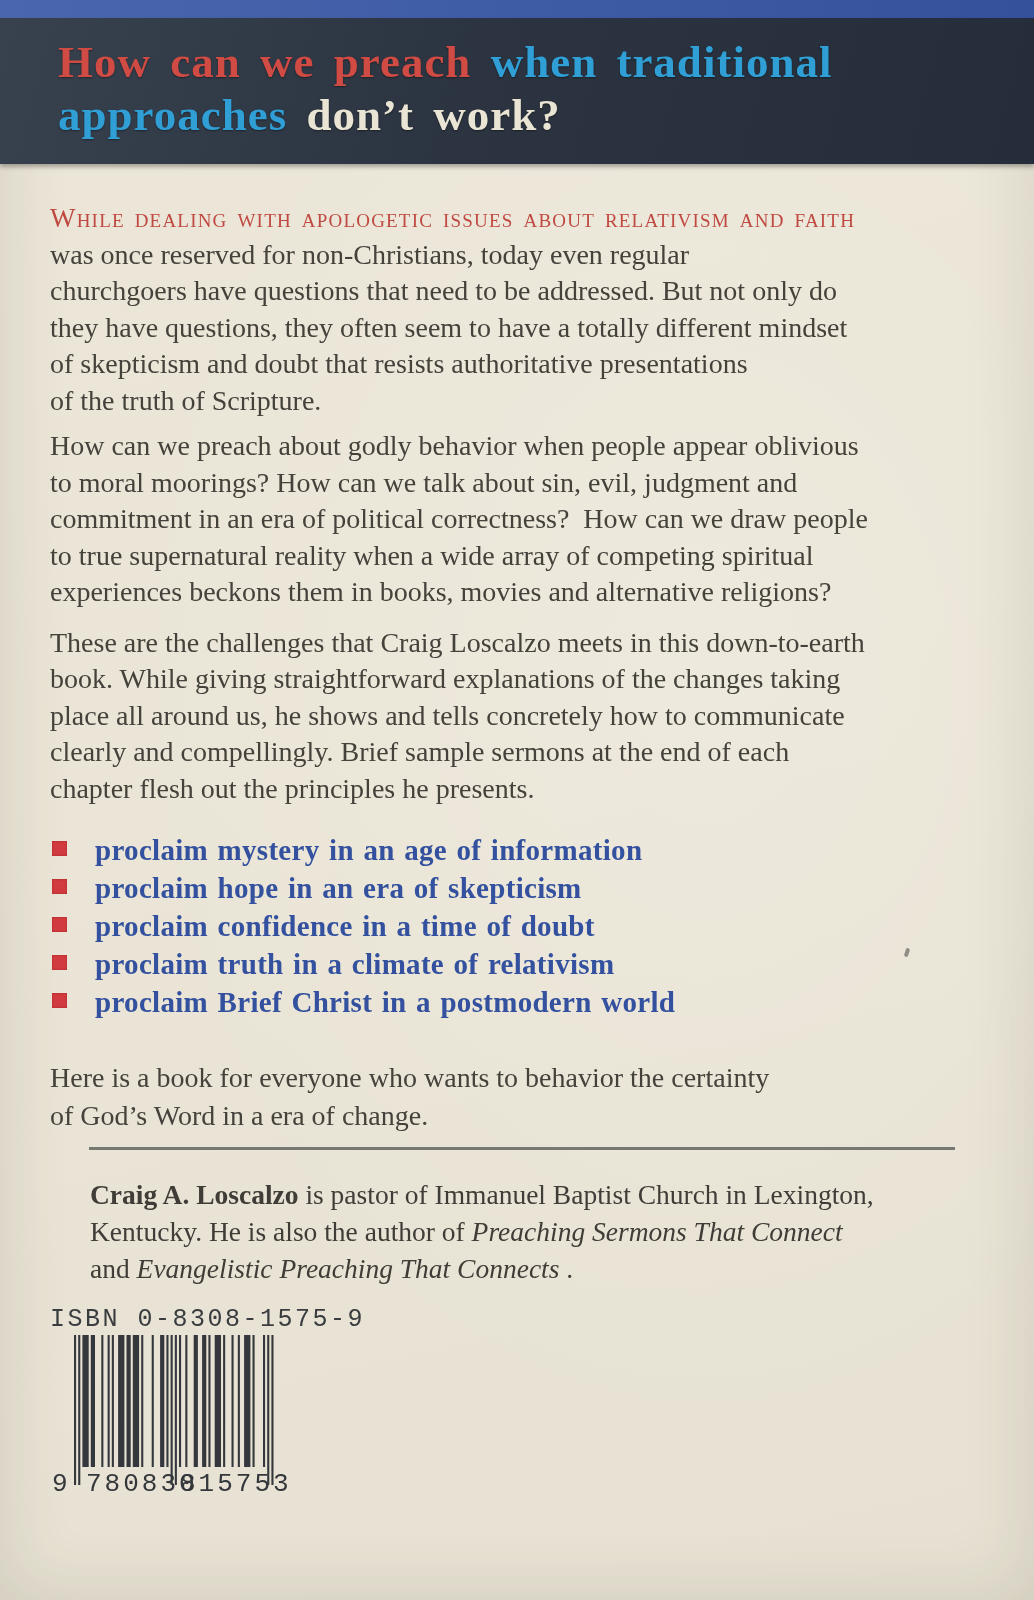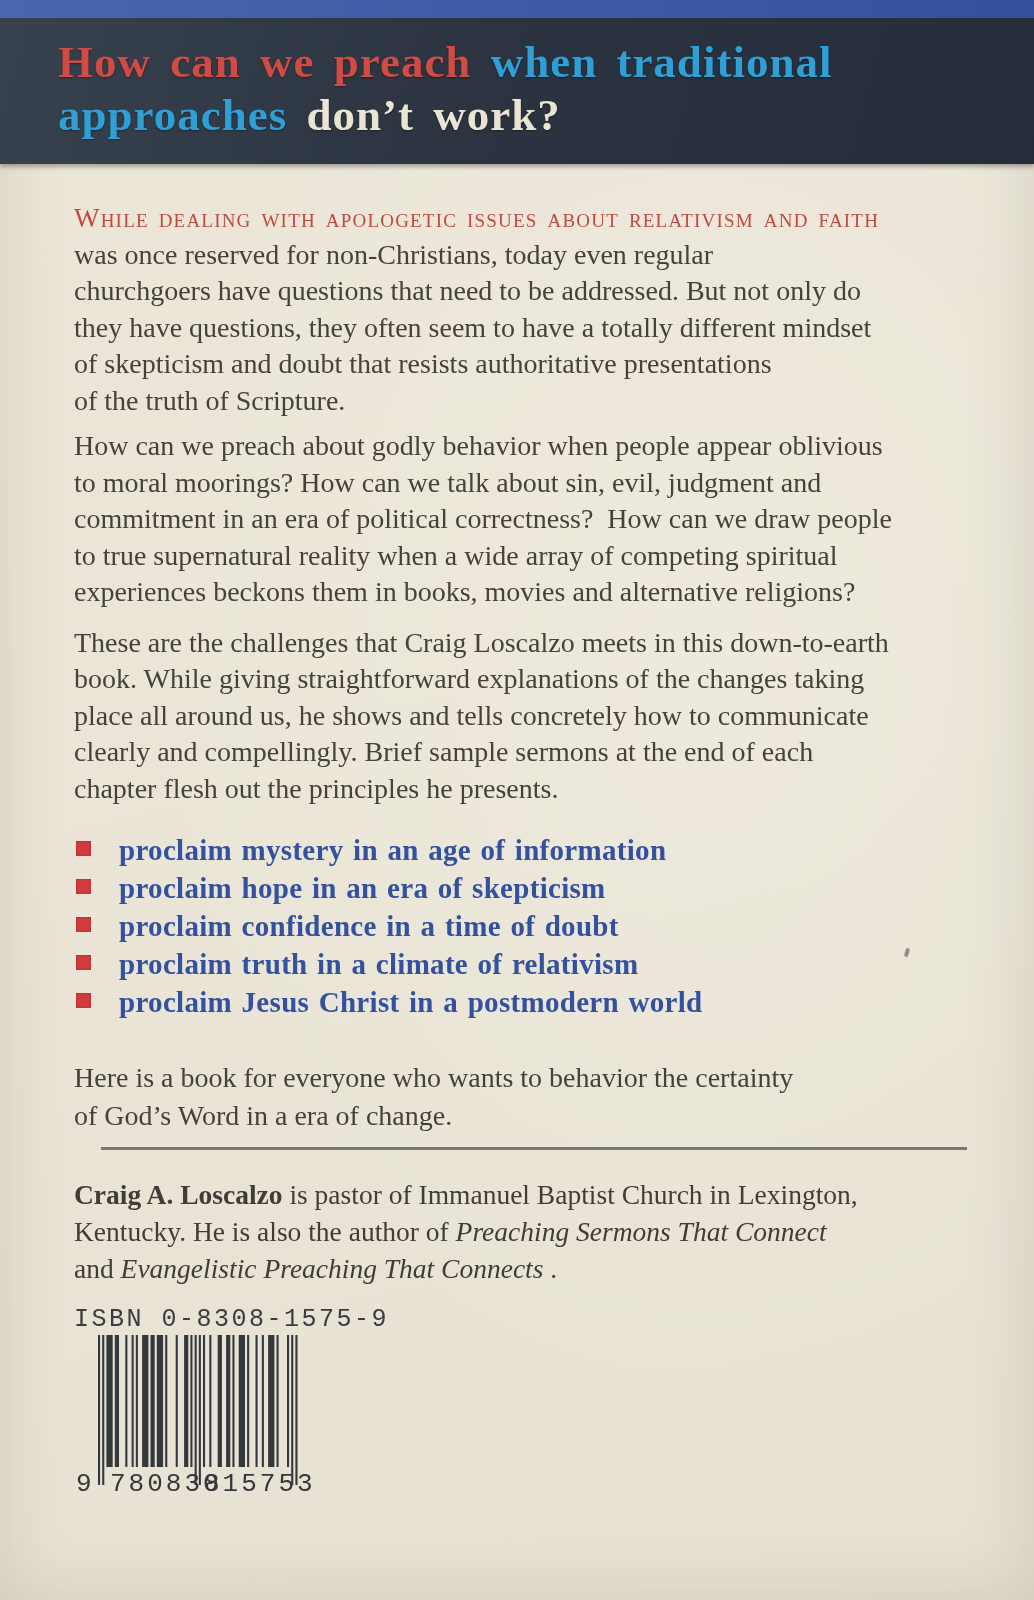--- a/index.html
+++ b/index.html
@@ -31,21 +31,21 @@
     font-size:45px;line-height:53px;font-weight:bold;
     letter-spacing:1px;word-spacing:7px;
     text-shadow:0 1px 2px rgba(0,0,0,0.4);
   }
   .t-red{color:#d04b44;}
   .t-blue{color:#2f9fd6;}
   .t-white{color:#e9e4d4;}
 
   .cover-body{
     position:absolute;top:164px;left:0;right:0;bottom:0;
-    padding:36px 40px 0 74px;
+    padding:36px 40px 0 50px;
     box-sizing:border-box;
     color:#45423c;
   }
   .para{
     white-space:pre-wrap;
     font-size:28px;line-height:36.5px;
     margin:0;
     color:#45423c;
   }
   .lede-caps{
@@ -83,20 +83,21 @@
   .divider{
     margin-top:12px;
     width:866px;height:0;
     border:0;border-top:3px solid #787872;
   }
   .bio{
     margin-top:26px;
     white-space:pre-wrap;
     font-size:27.5px;line-height:37px;
     color:#403d38;
+    margin-left:40px;
   }
   .bio .name{font-weight:bold;}
   .bio .wtitle{font-style:italic;}
 
   .barcode-block{
     margin-top:20px;
     width:320px;
     font-family:Liberation Mono, monospace;
     color:#3a3d40;
   }
@@ -169,21 +170,21 @@
       <li>
           <span class="sq"></span>
           <span>proclaim confidence in a time of doubt</span>
         </li>
       <li>
           <span class="sq"></span>
           <span>proclaim truth in a climate of relativism</span>
         </li>
       <li>
           <span class="sq"></span>
-          <span>proclaim Jesus Christ in a postmodern world</span>
+          <span>proclaim Brief Christ in a postmodern world</span>
         </li>
     </ul>
 
     <p class="para p4">Here is a book for everyone who wants to behavior the certainty
 of God’s Word in a era of change.</p>
 
     <hr class="divider">
 
     <div class="bio"><span class="name">Craig A. Loscalzo</span><span> is pastor of Immanuel Baptist Church in Lexington,
 Kentucky. He is also the author of </span><span class="wtitle">Preaching Sermons That Connect</span><span>

